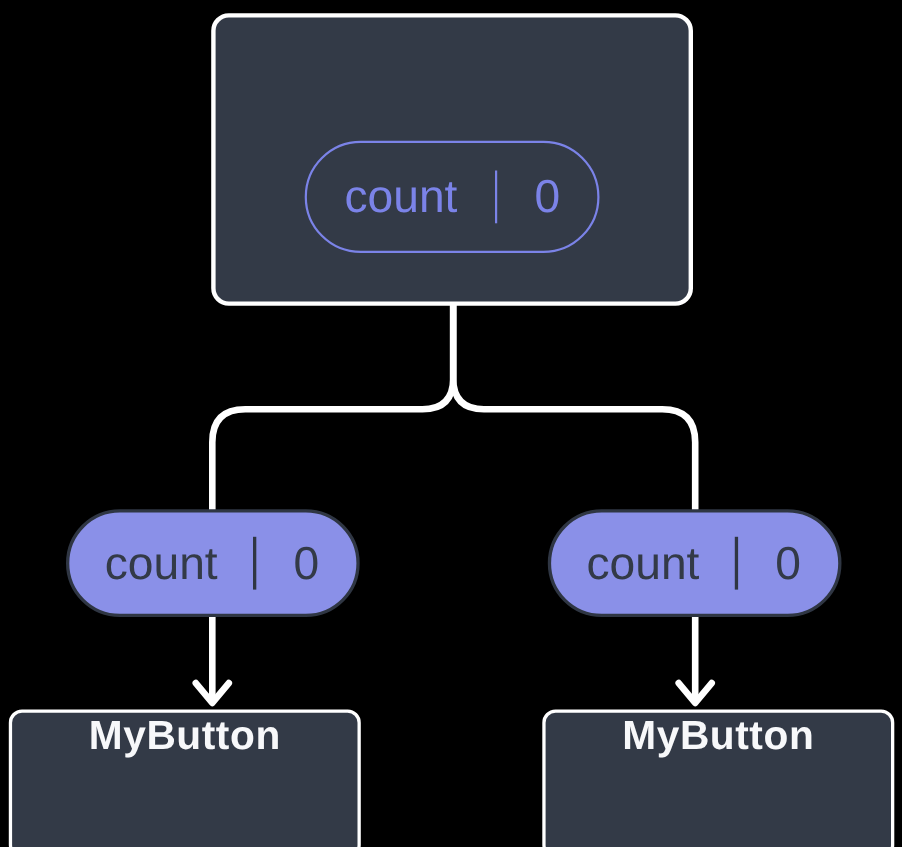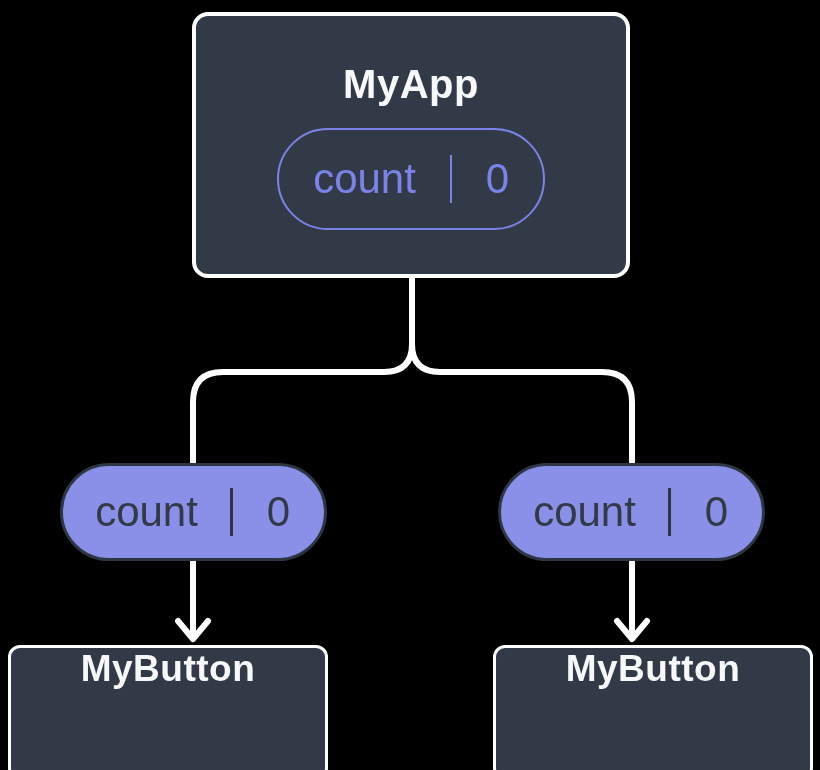--- a/index.html
+++ b/index.html
@@ -129,21 +129,20 @@
 <div class="canvas">
 
   <svg class="connectors" viewBox="0 0 820 770" aria-hidden="true">
     <path d="M 412 274 V 344 Q 412 372 384 372 H 223 Q 193 372 193 402 V 636"></path>
     <path d="M 412 274 V 344 Q 412 372 440 372 H 602 Q 632 372 632 402 V 636"></path>
     <polyline points="178,621 193,639 208,621"></polyline>
     <polyline points="617,621 632,639 647,621"></polyline>
   </svg>
 
   <div class="card root">
-    <div class="card-title">MyApp</div>
     <div class="pill outline">
       <span class="pill-name">count</span>
       <span class="pill-value">0</span>
     </div>
   </div>
 
   <div class="pill solid left">
     <span class="pill-name">count</span>
     <span class="pill-value">0</span>
   </div>

